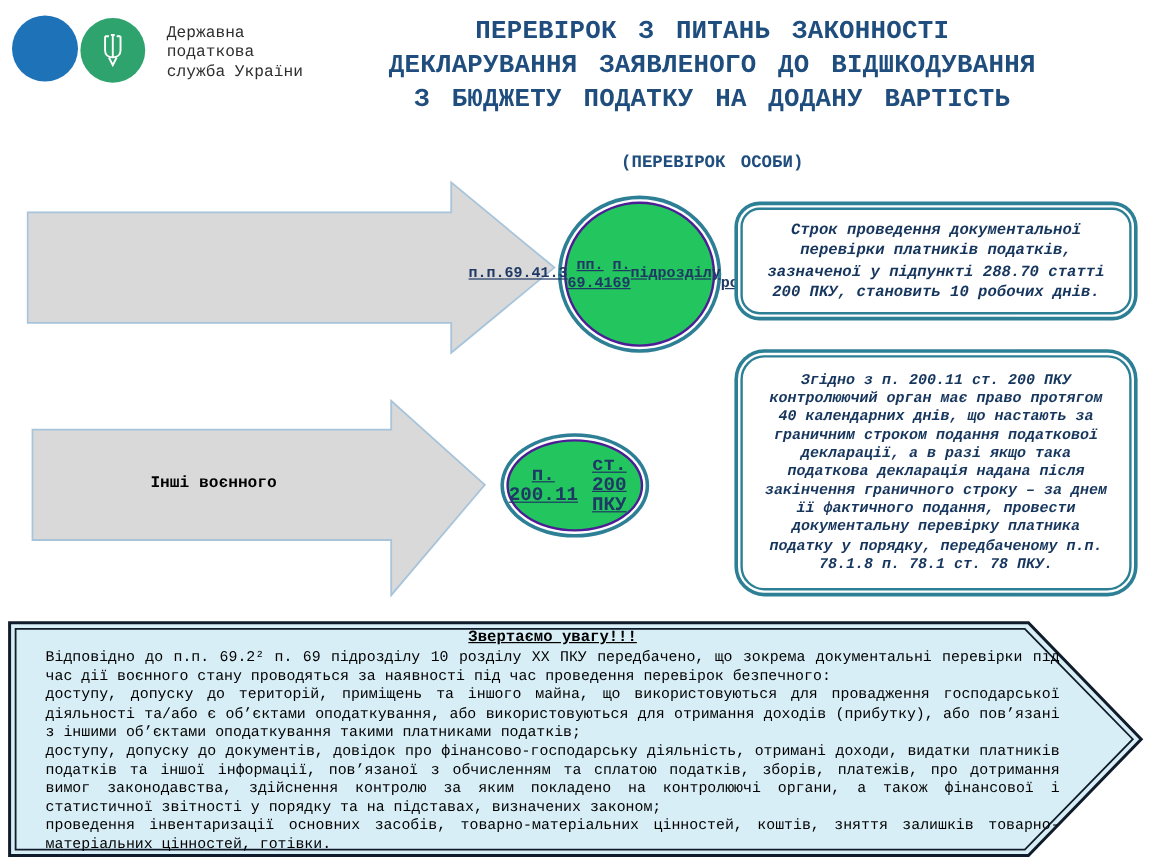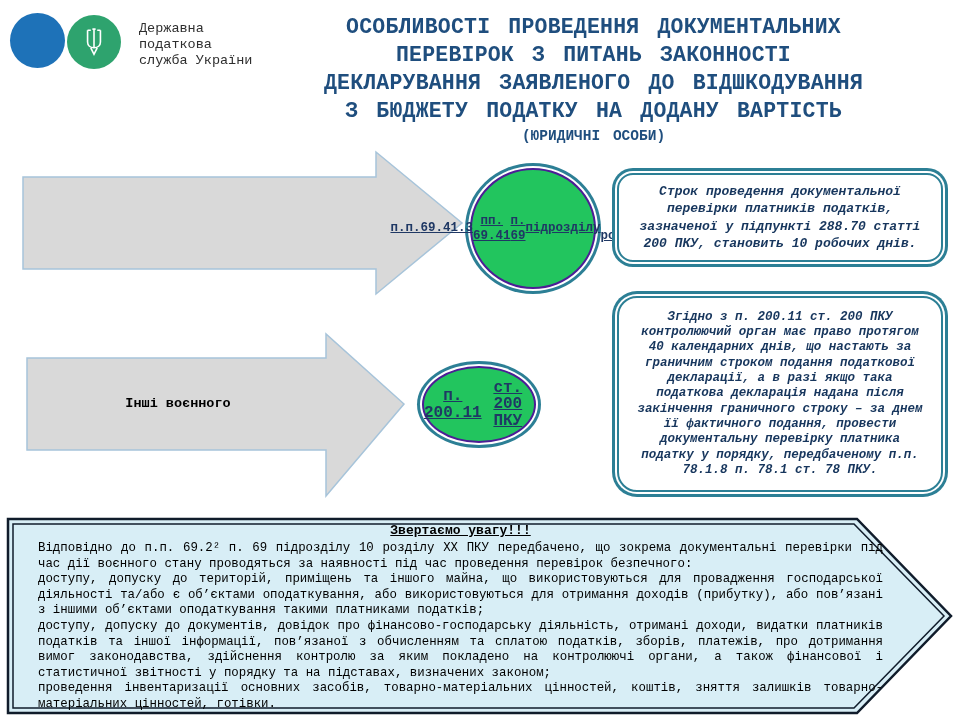--- a/index.html
+++ b/index.html
@@ -66,26 +66,25 @@
       </svg>
     </span>
   </div>
   <div class="org-name">
     <span>Державна</span>
     <span>податкова</span>
     <span>служба України</span>
   </div>
 
   <div class="title">
-    <span>ОСОБЛИВОСТІ ПРОВЕДЕННЯ ДОКУМЕНТАЛЬНИХ</span>
     <span>ПЕРЕВІРОК З ПИТАНЬ ЗАКОННОСТІ</span>
     <span>ДЕКЛАРУВАННЯ ЗАЯВЛЕНОГО ДО ВІДШКОДУВАННЯ</span>
     <span>З БЮДЖЕТУ ПОДАТКУ НА ДОДАНУ ВАРТІСТЬ</span>
   </div>
-  <div class="subtitle">(ЮРИДИЧНІ ОСОБИ)</div>
+  <div class="subtitle">(ПЕРЕВІРОК ОСОБИ)</div>
 
   <svg class="arrow-svg" style="left:22px;top:150px;" width="442" height="146" viewBox="0 0 442 146">
     <polygon points="1,27 354,27 354,2 440,73 354,144 354,119 1,119" fill="#d9d9d9" stroke="#a7c4da" stroke-width="1.5" stroke-linejoin="miter"></polygon>
   </svg>
 
   <div class="ref-ellipse ref-1">
     <span>п.п.</span>
     <span>69.41.3</span>
     <span>пп. 69.41</span>
     <span>п. 69</span>

